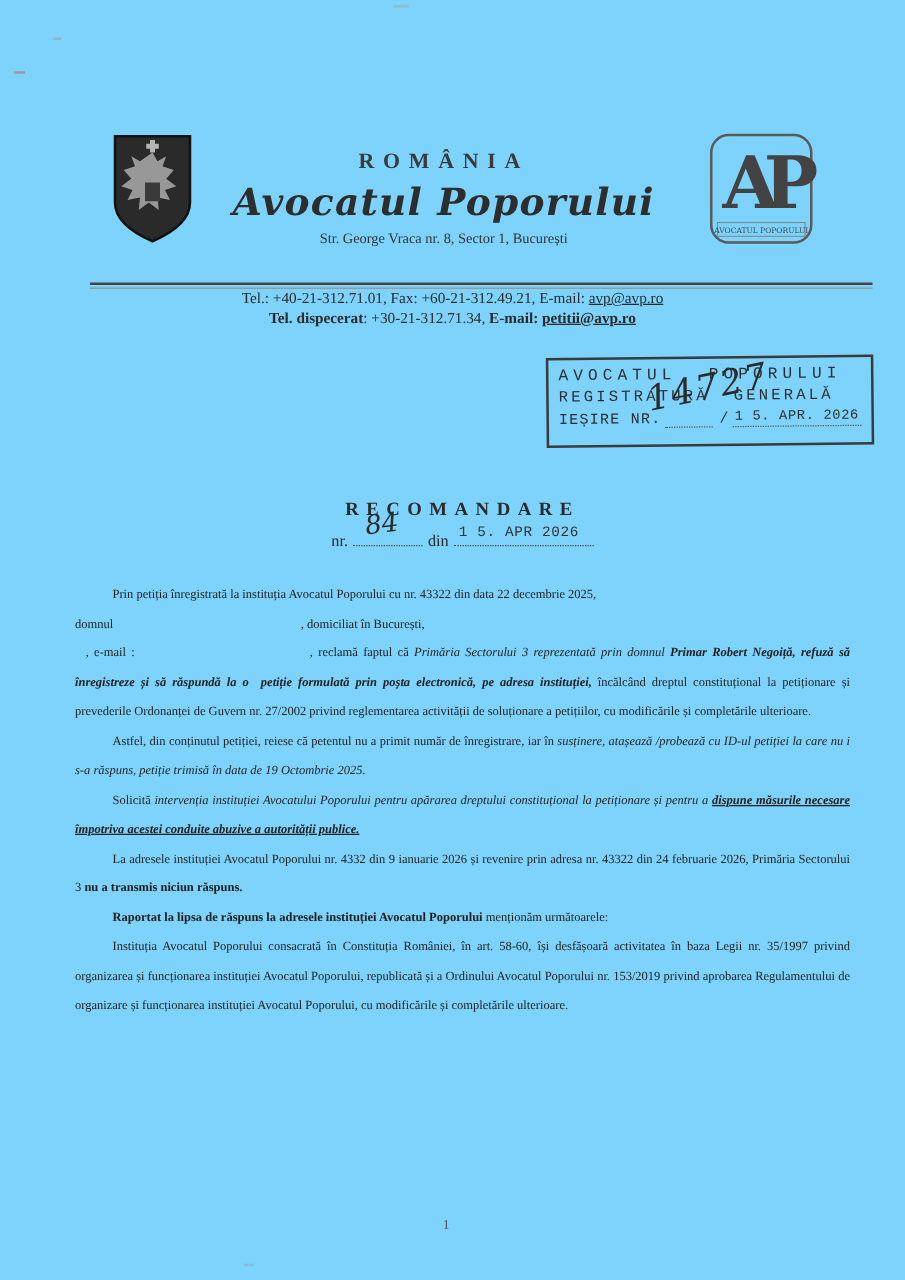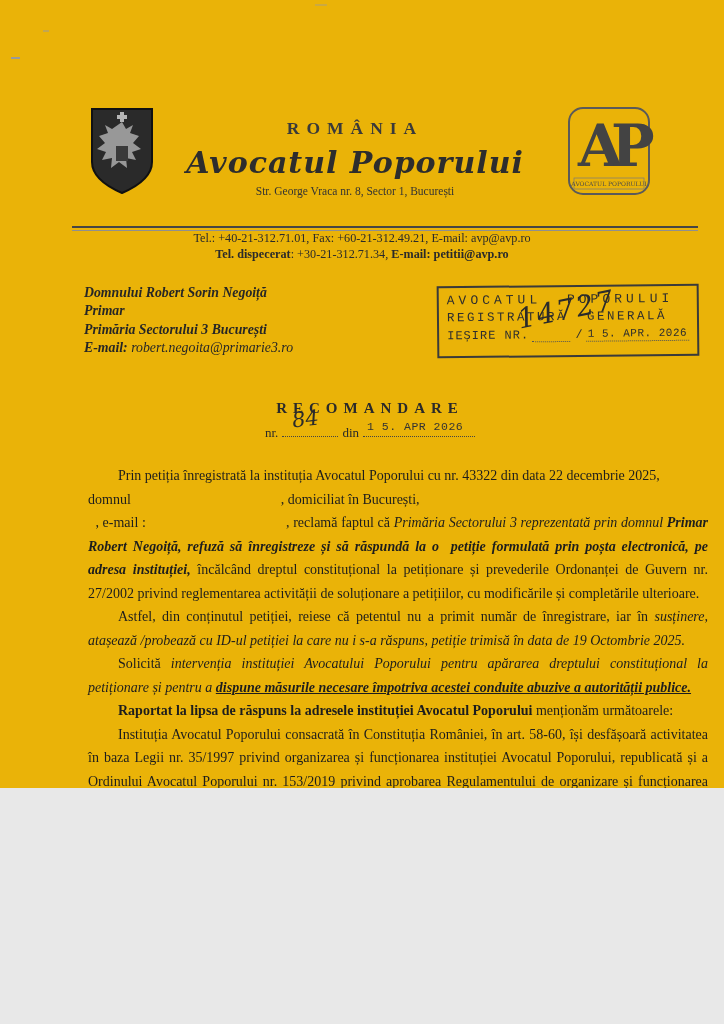--- a/index.html
+++ b/index.html
@@ -1,33 +1,33 @@
 <!DOCTYPE html>
 <html><head>
 <meta charset="utf-8">
 <style>
   html,body{margin:0;padding:0;background:#e8e8e8;}
-  #page{position:relative;width:724px;height:788px;background:#eab308;overflow:hidden;
+  #page{position:relative;width:724px;height:1024px;background:#7dd3fc;overflow:hidden;
         font-family:"Liberation Serif",serif;color:#1e1e1e;margin:0 auto;}
 
   
   .coat{position:absolute;left:88px;top:106px;width:68px;height:90px;}
   .hdr-center{position:absolute;left:0;top:118px;width:710px;text-align:center;}
   .hdr-country{font-size:17.5px;letter-spacing:7px;font-weight:600;color:#3a3a3a;}
   .hdr-script{margin-top:6px;font-family:"DejaVu Serif",serif;font-style:italic;font-weight:bold;
               font-size:30px;color:#2d2d2d;letter-spacing:1px;}
   .hdr-address{margin-top:5px;font-size:11.5px;color:#333;}
   .hdr-site{margin-top:1px;font-size:11.5px;color:#333;}
   .aplogo{position:absolute;left:563px;top:104px;width:92px;height:96px;}
   .rule{position:absolute;left:72px;top:226px;width:626px;height:2px;
         border-top:2px solid #454545;border-bottom:1px solid #8f8f8f;}
   .contact{position:absolute;left:0;top:231px;width:724px;text-align:center;
            font-size:12.2px;line-height:15.5px;color:#2a2a2a;}
   .b{font-weight:bold;}
-  .u{}
+  .u{text-decoration:underline;}
 
   
   .addressee{position:absolute;left:84px;top:284px;font-size:13.8px;line-height:18.4px;
              font-style:italic;font-weight:bold;color:#262626;}
   .addr-email{font-weight:normal;}
 
   
   .stamp{position:absolute;left:437px;top:285px;width:262px;height:72px;box-sizing:border-box;
          border:2px solid #3a3a3a;transform:rotate(-0.6deg);padding:5px 8px 0 8px;
          font-family:"Liberation Mono",monospace;color:#2e2e2e;}
@@ -46,22 +46,22 @@
   .rec-nr-line{margin-top:7px;font-size:13px;color:#2a2a2a;}
   .rec-dots{display:inline-block;height:12px;border-bottom:1.5px dotted #444;position:relative;vertical-align:baseline;}
   .rec-dots-nr{width:56px;margin:0 4px;}
   .rec-dots-date{width:112px;margin-left:4px;}
   .rec-hand{position:absolute;left:10px;top:-17px;font-family:"DejaVu Serif",serif;font-style:italic;
             font-size:21px;color:#2b2b2b;transform:rotate(-7deg);}
   .rec-date-stamp{position:absolute;left:4px;top:-4px;font-family:"Liberation Mono",monospace;
             font-size:11.5px;letter-spacing:0.5px;white-space:nowrap;color:#333;text-align:center;}
 
   
-  .body-text{position:absolute;left:60px;top:464px;width:620px;font-size:14px;line-height:23.5px;
-             text-align:justify;color:#1d1d1d;margin-left:28px;}
+  .body-text{position:absolute;left:60px;top:464px;width:620px;font-size:10px;line-height:23.5px;
+             text-align:justify;color:#1d1d1d;}
   .para{margin:0;text-indent:30px;}
   .i{font-style:italic;}
   .bi{font-style:italic;font-weight:bold;}
   .biu{font-style:italic;font-weight:bold;text-decoration:underline;}
   .gap-name{display:inline-block;width:150px;}
   .gap-email{display:inline-block;width:140px;}
 
   
   .page-number{position:absolute;left:0;top:974px;width:714px;text-align:center;font-size:11px;color:#555;}
   .speck{position:absolute;background:#9a9a9a;}
@@ -92,26 +92,20 @@
     <text x="46" y="82" font-size="6" text-anchor="middle" fill="#4a4a4a" font-family="DejaVu Serif, serif">AVOCATUL POPORULUI</text>
   </svg>
 
   <div class="rule"></div>
 
   <div class="contact">
     <div><span>Tel.: +40-21-312.71.01, Fax: +60-21-312.49.21, E-mail: </span><span class="u">avp@avp.ro</span></div>
     <div><span class="b">Tel. dispecerat</span><span>: +30-21-312.71.34, </span><span class="b">E-mail: </span><span class="u b">petitii@avp.ro</span></div>
   </div>
 
-  <div class="addressee">
-    <div>Domnului  Robert Sorin Negoiță</div>
-    <div>Primar</div>
-    <div>Primăria Sectorului 3 București</div>
-    <div><span>E-mail: </span><span class="addr-email u">robert.negoita@primarie3.ro</span></div>
-  </div>
 
   <div class="stamp">
     <div class="stamp-l1">AVOCATUL POPORULUI</div>
     <div class="stamp-l2">REGISTRATURĂ GENERALĂ</div>
     <div class="stamp-l3">
       <span>IEȘIRE NR.</span>
       <span class="stamp-dots"></span>
       <span class="stamp-sep">/</span>
       <span class="stamp-date">1 5. APR. 2026</span>
     </div>
@@ -122,20 +116,21 @@
     <div class="rec-title">RECOMANDARE</div>
     <div class="rec-nr-line">
       <span>nr.</span><span class="rec-dots rec-dots-nr"><span class="rec-hand">84</span></span><span>din</span><span class="rec-dots rec-dots-date"><span class="rec-date-stamp">1 5. APR 2026</span></span>
     </div>
   </div>
 
   <div class="body-text">
       <p class="para"><span>Prin petiția înregistrată la instituția Avocatul Poporului cu nr. 43322 din data 22 decembrie 2025,</span><br><span>domnul</span><span class="gap-name"></span><span>, domiciliat în București,</span><br><span>&nbsp;&nbsp;, e-mail :</span><span class="gap-email"></span><span>, reclamă faptul că </span><span class="i">Primăria Sectorului 3 reprezentată prin domnul </span><span class="bi">Primar Robert Negoiță, refuză să înregistreze și să răspundă la o&nbsp; petiție formulată prin poșta electronică, pe adresa instituției,</span><span> încălcând dreptul constituțional la petiționare și prevederile Ordonanței de Guvern nr. 27/2002 privind reglementarea activității de soluționare a petițiilor, cu modificările și completările ulterioare.</span></p>
       <p class="para"><span>Astfel, din conținutul petiției, reiese că petentul nu a primit număr de înregistrare, iar în </span><span class="i">susținere, atașează /probează cu ID-ul petiției la care nu i s-a răspuns, petiție trimisă în data de 19 Octombrie 2025.</span></p>
       <p class="para"><span>Solicită </span><span class="i">intervenția instituției Avocatului Poporului pentru apărarea dreptului constituțional la petiționare și pentru a </span><span class="biu">dispune măsurile necesare împotriva acestei conduite abuzive a autorității publice.</span></p>
+      <p class="para"><span>La adresele instituției Avocatul Poporului nr. 4332 din 9 ianuarie 2026 și revenire prin adresa nr. 43322 din 24 februarie 2026, Primăria Sectorului 3 </span><span class="b">nu a transmis niciun răspuns.</span></p>
       <p class="para"><span class="b">Raportat la lipsa de răspuns la adresele instituției Avocatul Poporului</span><span> menționăm următoarele:</span></p>
       <p class="para"><span>Instituția Avocatul Poporului consacrată în Constituția României, în art. 58-60, își desfășoară activitatea în baza Legii nr. 35/1997 privind organizarea și funcționarea instituției Avocatul Poporului, republicată și a Ordinului Avocatul Poporului nr. 153/2019 privind aprobarea Regulamentului de organizare și funcționarea instituției Avocatul Poporului, cu modificările și completările ulterioare.</span></p>
     </div>
 
   <div class="page-number">1</div>
 
   <div class="speck" style="left:11px;top:57px;width:9px;height:2px;"></div>
   <div class="speck" style="left:43px;top:30px;width:6px;height:2px;opacity:.5;"></div>
   <div class="speck" style="left:315px;top:4px;width:12px;height:2px;opacity:.4;"></div>
   <div class="speck" style="left:195px;top:1011px;width:8px;height:2px;opacity:.35;"></div>

